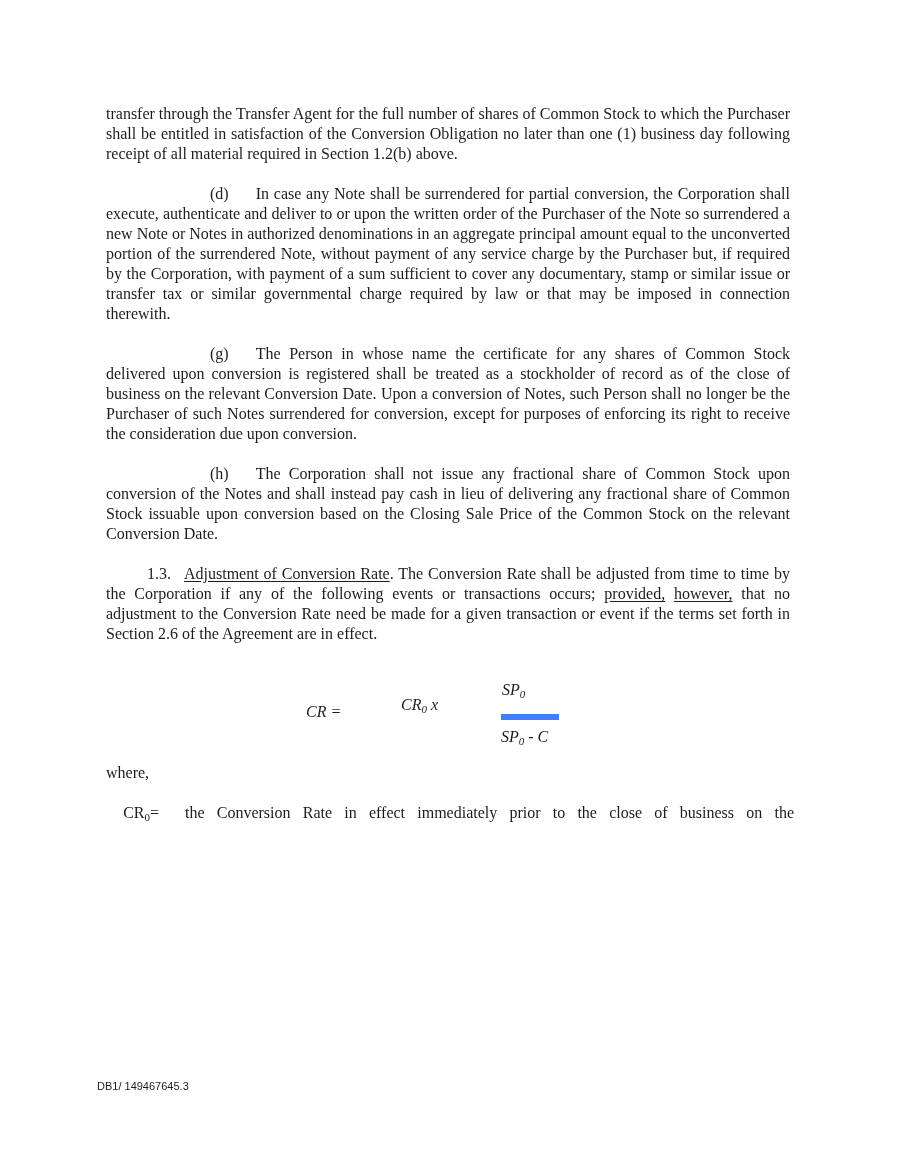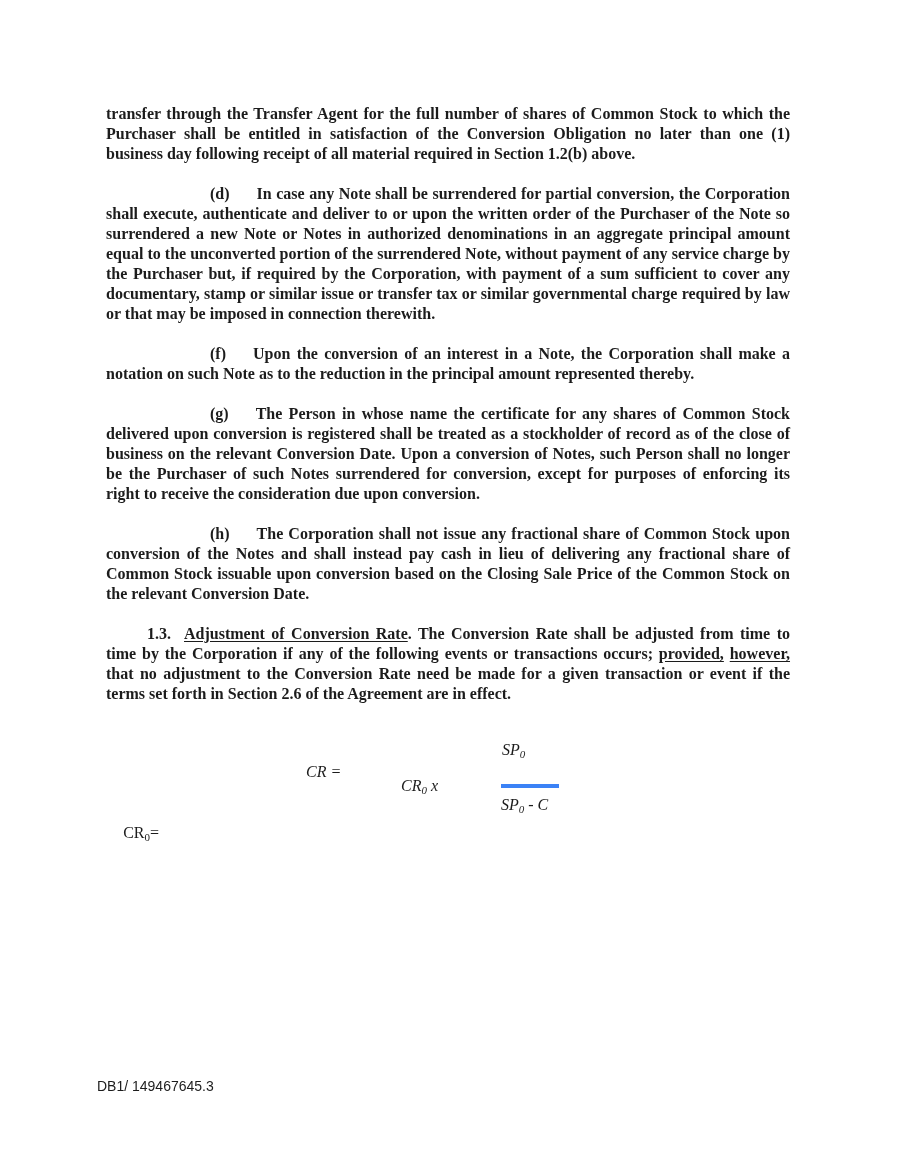--- a/index.html
+++ b/index.html
@@ -16,91 +16,91 @@
   }
   .body-text {
     position: absolute;
     left: 106px;
     top: 104px;
     width: 688px;
   }
   .para {
     margin: 0 4px 20px 0;
     text-align: justify;
-    font-weight: bold;
   }
   .p-sub { text-indent: 104px; }
   .p-sec { text-indent: 41px; }
   .tab    { display: inline-block; width: 27px; }
   .tab-sm { display: inline-block; width: 13px; }
   .u { text-decoration: underline; text-underline-offset: 2px; }
 
   .formula {
     position: relative;
     height: 57px;
     margin: 36px 0 26px 0;
     font-style: italic;
   }
   .f-lhs { position: absolute; left: 200px; top: 22px; }
-  .f-rhs { position: absolute; left: 295px; top: 36px; }
+  .f-rhs { position: absolute; left: 295px; top: 15px; }
   .f-frac { position: absolute; left: 395px; top: 0; }
   .f-num {
     display: block;
-    padding: 0 34px 20px 1px;
-    border-bottom: 4px solid #3b82f6;
+    padding: 0 34px 10px 1px;
+    border-bottom: 6px solid #3b82f6;
   }
   .f-den { display: block; padding-top: 7px; }
   .sb { font-size: 11px; vertical-align: -3px; }
 
   .where-line { margin: 0 0 20px 0; }
   .def-row { display: flex; }
   .def-term { width: 44px; flex: none; text-align: right; }
   .def-eq   { width: 35px; flex: none; }
   .def-text { flex: 1; text-align: justify; text-align-last: justify; }
 
   .doc-footer {
     position: absolute;
     left: 97px;
     top: 1076px;
     font-family: "Liberation Sans", "DejaVu Sans", sans-serif;
-    font-size: 14px;
+    font-size: 11px;
     color: #1c1c1c;
   }
 </style>
 </head>
 <body>
 
 <div class="page">
   <div class="body-text">
 
     <p class="para"><span>transfer through the Transfer Agent for the full number of shares of Common Stock to which the Purchaser shall be entitled in satisfaction of the Conversion Obligation no later than one (1) business day following receipt of all material required in Section 1.2(b) above.</span></p>
 
     <p class="para p-sub"><span>(d)</span><span class="tab"></span><span>In case any Note shall be surrendered for partial conversion, the Corporation shall execute, authenticate and deliver to or upon the written order of the Purchaser of the Note so surrendered a new Note or Notes in authorized denominations in an aggregate principal amount equal to the unconverted portion of the surrendered Note, without payment of any service charge by the Purchaser but, if required by the Corporation, with payment of a sum sufficient to cover any documentary, stamp or similar issue or transfer tax or similar governmental charge required by law or that may be imposed in connection therewith.</span></p>
 
 
-    <p class="para p-sub"><span>(f)</span><span class="tab"></span><span>Upon the conversion of an interest in a Note, the Corporation shall make a notation on such Note as to the reduction in the principal amount represented thereby.</span></p>
 
     <p class="para p-sub"><span>(g)</span><span class="tab"></span><span>The Person in whose name the certificate for any shares of Common Stock delivered upon conversion is registered shall be treated as a stockholder of record as of the close of business on the relevant Conversion Date. Upon a conversion of Notes, such Person shall no longer be the Purchaser of such Notes surrendered for conversion, except for purposes of enforcing its right to receive the consideration due upon conversion.</span></p>
 
     <p class="para p-sub"><span>(h)</span><span class="tab"></span><span>The Corporation shall not issue any fractional share of Common Stock upon conversion of the Notes and shall instead pay cash in lieu of delivering any fractional share of Common Stock issuable upon conversion based on the Closing Sale Price of the Common Stock on the relevant Conversion Date.</span></p>
 
     <p class="para p-sec"><span>1.3.</span><span class="tab-sm"></span><span class="u">Adjustment of Conversion Rate</span><span>. The Conversion Rate shall be adjusted from time to time by the Corporation if any of the following events or transactions occurs; </span><span class="u">provided,</span><span> </span><span class="u">however,</span><span> that no adjustment to the Conversion Rate need be made for a given transaction or event if the terms set forth in Section 2.6 of the Agreement are in effect.</span></p>
 
 
     <div class="formula">
       <span class="f-lhs"><span>CR</span><span> =</span></span>
       <span class="f-rhs"><span>CR</span><span class="sb">0</span><span> x</span></span>
       <span class="f-frac">
         <span class="f-num"><span>SP</span><span class="sb">0</span></span>
         <span class="f-den"><span>SP</span><span class="sb">0</span><span> - C</span></span>
       </span>
     </div>
 
+    <p class="where-line">where,</p>
 
     <div class="def-row">
       <span class="def-term"><span>CR</span><span class="sb">0</span></span>
       <span class="def-eq">=</span>
+      <span class="def-text">the Conversion Rate in effect immediately prior to the close of business on the</span>
     </div>
 
   </div>
 
   <div class="doc-footer">DB1/ 149467645.3</div>
 </div>
 
 </body></html>

